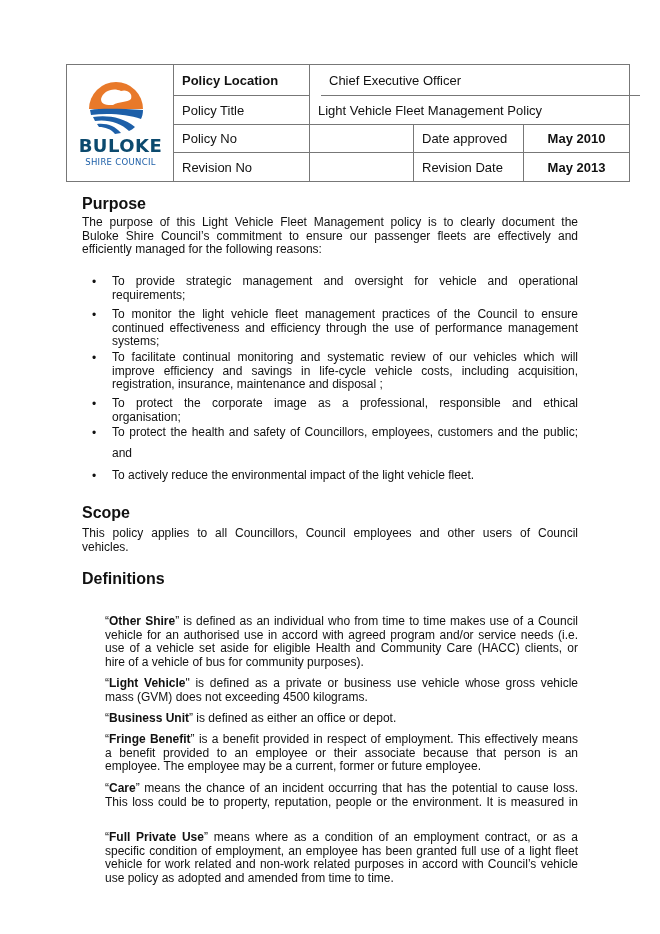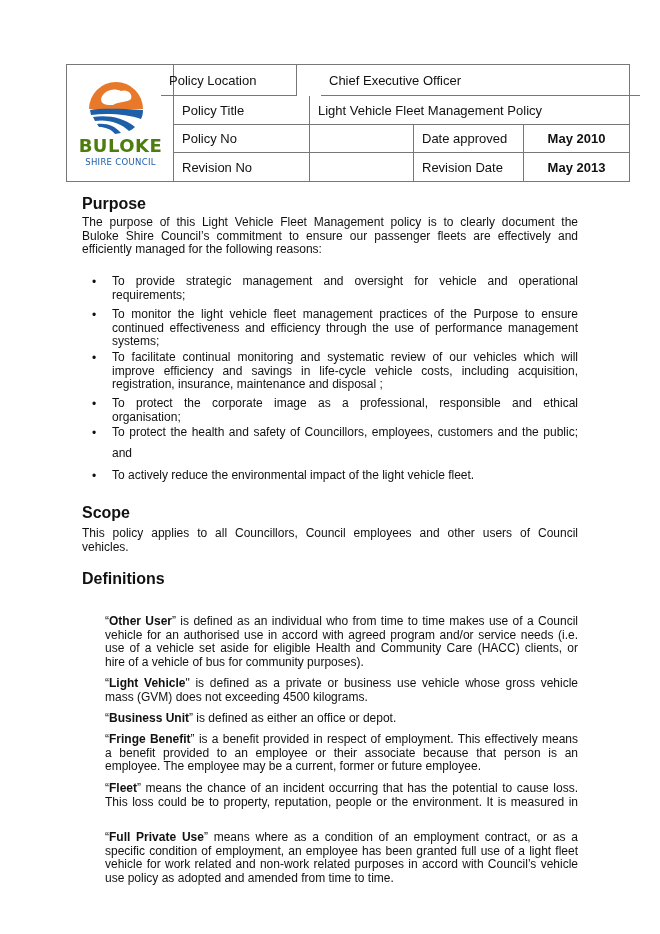--- a/index.html
+++ b/index.html
@@ -3,21 +3,21 @@
 <meta charset="utf-8">
 <style>
   * { box-sizing: border-box; margin: 0; padding: 0; }
   html, body { width: 660px; height: 934px; background: #ffffff; }
   body { font-family: "Liberation Sans", sans-serif; color: #111; position: relative; overflow: hidden; }
   .page { position: absolute; left: 0; top: 0; width: 660px; height: 934px; }
 
   .hdr-table { position: absolute; left: 66px; top: 64px; width: 564px; height: 118px; border: 1px solid #777; }
   .logo-cell { position: absolute; left: 0; top: 0; width: 107px; height: 116px; border-right: 1px solid #777; }
   .logo-svg { position: absolute; left: 16px; top: 14px; }
-  .logo-name { position: absolute; left: 0; width: 107px; top: 70px; text-align: center; font-family: "DejaVu Sans", sans-serif; font-weight: bold; font-size: 18px; color: #4d7c0f; letter-spacing: 0.5px; }
+  .logo-name { position: absolute; left: 0; width: 107px; top: 70px; text-align: center; font-family: "DejaVu Sans", sans-serif; font-weight: bold; font-size: 18px; color: #0c4a6e; letter-spacing: 0.5px; }
   .logo-sub { position: absolute; left: 0; width: 107px; top: 92px; text-align: center; font-family: "DejaVu Sans", sans-serif; font-size: 8.5px; color: #1d5fa8; letter-spacing: 0.3px; }
 
   .cell { position: absolute; font-size: 13px; padding-left: 8px; display: flex; align-items: center; border-bottom: 1px solid #777; border-right: 1px solid #777; }
   .cell.c { justify-content: center; padding-left: 0; font-weight: bold; }
   .noR { border-right: none; }
   .noB { border-bottom: none; }
 
   .h2 { position: absolute; left: 82px; font-size: 16px; font-weight: bold; }
   .p { position: absolute; left: 82px; width: 496px; font-size: 12px; line-height: 13.6px; text-align: justify; }
   .bul { position: absolute; left: 92px; font-size: 12px; }
@@ -38,21 +38,21 @@
         <path d="M18 20 C20 12 30 8 38 12 C44 10 50 14 48 20 C44 24 36 22 30 26 C24 26 18 26 18 20 Z" fill="#ffffff"></path>
         <path d="M6 30 L60 30 C60 44 48 54 33 54 C20 54 9 46 6 36 Z" fill="#ffffff"></path>
         <path d="M7 31 C20 29 40 30 60 31 C60 35 59 38 58 40 C44 35 24 34 8 36 Z" fill="#1d5fa8"></path>
         <path d="M10 38 C24 36 40 38 52 48 C50 50 48 51 46 52 C38 44 24 40 12 42 Z" fill="#1d5fa8"></path>
         <path d="M14 45 C24 44 32 47 38 54 C36 54 34 55 32 55 C28 50 22 48 16 48 Z" fill="#1d5fa8"></path>
       </svg>
       <div class="logo-name">BULOKE</div>
       <div class="logo-sub">SHIRE COUNCIL</div>
     </div>
 
-    <div class="cell" style="left:94px; top:0; width:136px; height:31px;">Policy Location</div>
+    <div class="cell" style="left:107px; top:0; width:136px; height:31px;font-weight:bold;">Policy Location</div>
     <div class="cell noR" style="left:254px; top:0; width:319px; height:31px;">Chief Executive Officer</div>
 
     <div class="cell" style="left:107px; top:31px; width:136px; height:29px;text-align:right;">Policy Title</div>
     <div class="cell noR" style="left:243px; top:31px; width:319px; height:29px;">Light Vehicle Fleet Management Policy</div>
 
     <div class="cell" style="left:107px; top:60px; width:136px; height:28px;">Policy No</div>
     <div class="cell" style="left:243px; top:60px; width:104px; height:28px;"></div>
     <div class="cell" style="left:347px; top:60px; width:110px; height:28px;">Date approved</div>
     <div class="cell c noR" style="left:457px; top:60px; width:105px; height:28px;">May 2010</div>
 
@@ -70,21 +70,21 @@
   </div>
 
   <div class="bul" style="top:275px;">•</div>
   <div class="bt" style="top:275px;">
     <div class="jl">To provide strategic management and oversight for vehicle and operational</div>
     <div>requirements;</div>
   </div>
 
   <div class="bul" style="top:308px;">•</div>
   <div class="bt" style="top:308px;">
-    <div class="jl">To monitor the light vehicle fleet management practices of the Purpose to ensure</div>
+    <div class="jl">To monitor the light vehicle fleet management practices of the Council to ensure</div>
     <div class="jl">continued effectiveness and efficiency through the use of performance management</div>
     <div>systems;</div>
   </div>
 
   <div class="bul" style="top:351px;">•</div>
   <div class="bt" style="top:351px;">
     <div class="jl">To facilitate continual monitoring and systematic review of our vehicles which will</div>
     <div class="jl">improve efficiency and savings in life-cycle vehicle costs, including acquisition,</div>
     <div>registration, insurance, maintenance and disposal ;</div>
   </div>
@@ -108,21 +108,21 @@
 
   <div class="h2" style="top:504px;">Scope</div>
   <div class="p" style="top:527px;">
     <div class="jl">This policy applies to all Councillors, Council employees and other users of Council</div>
     <div>vehicles.</div>
   </div>
 
   <div class="h2" style="top:570px;">Definitions</div>
 
   <div class="def" style="top:615px;">
-    <div class="jl"><span>“</span><b>Other User</b><span>”</span><span> is defined as an individual who from time to time makes use of a Council</span></div>
+    <div class="jl"><span>“</span><b>Other Shire</b><span>”</span><span> is defined as an individual who from time to time makes use of a Council</span></div>
     <div class="jl">vehicle for an authorised use in accord with agreed program and/or service needs (i.e.</div>
     <div class="jl">use of a vehicle set aside for eligible Health and Community Care (HACC) clients, or</div>
     <div>hire of a vehicle of bus for community purposes).</div>
   </div>
 
   <div class="def" style="top:677px;">
     <div class="jl"><span>“</span><b>Light Vehicle</b><span>"</span><span> is defined as a private or business use vehicle whose gross vehicle</span></div>
     <div>mass (GVM) does not exceeding 4500 kilograms.</div>
   </div>
 
@@ -130,21 +130,21 @@
     <div><span>“</span><b>Business Unit</b><span>”</span><span> is defined as either an office or depot.</span></div>
   </div>
 
   <div class="def" style="top:733px;">
     <div class="jl"><span>“</span><b>Fringe Benefit</b><span>”</span><span> is a benefit provided in respect of employment. This effectively means</span></div>
     <div class="jl">a benefit provided to an employee or their associate because that person is an</div>
     <div>employee. The employee may be a current, former or future employee.</div>
   </div>
 
   <div class="def" style="top:782px;">
-    <div class="jl"><span>“</span><b>Fleet</b><span>”</span><span> means the chance of an incident occurring that has the potential to cause loss.</span></div>
+    <div class="jl"><span>“</span><b>Care</b><span>”</span><span> means the chance of an incident occurring that has the potential to cause loss.</span></div>
     <div class="jl">This loss could be to property, reputation, people or the environment. It is measured in</div>
   </div>
 
   <div class="def" style="top:831px;">
     <div class="jl"><span>“</span><b>Full Private Use</b><span>”</span><span> means where as a condition of an employment contract, or as a</span></div>
     <div class="jl">specific condition of employment, an employee has been granted full use of a light fleet</div>
     <div class="jl">vehicle for work related and non-work related purposes in accord with Council’s vehicle</div>
     <div>use policy as adopted and amended from time to time.</div>
   </div>
 

